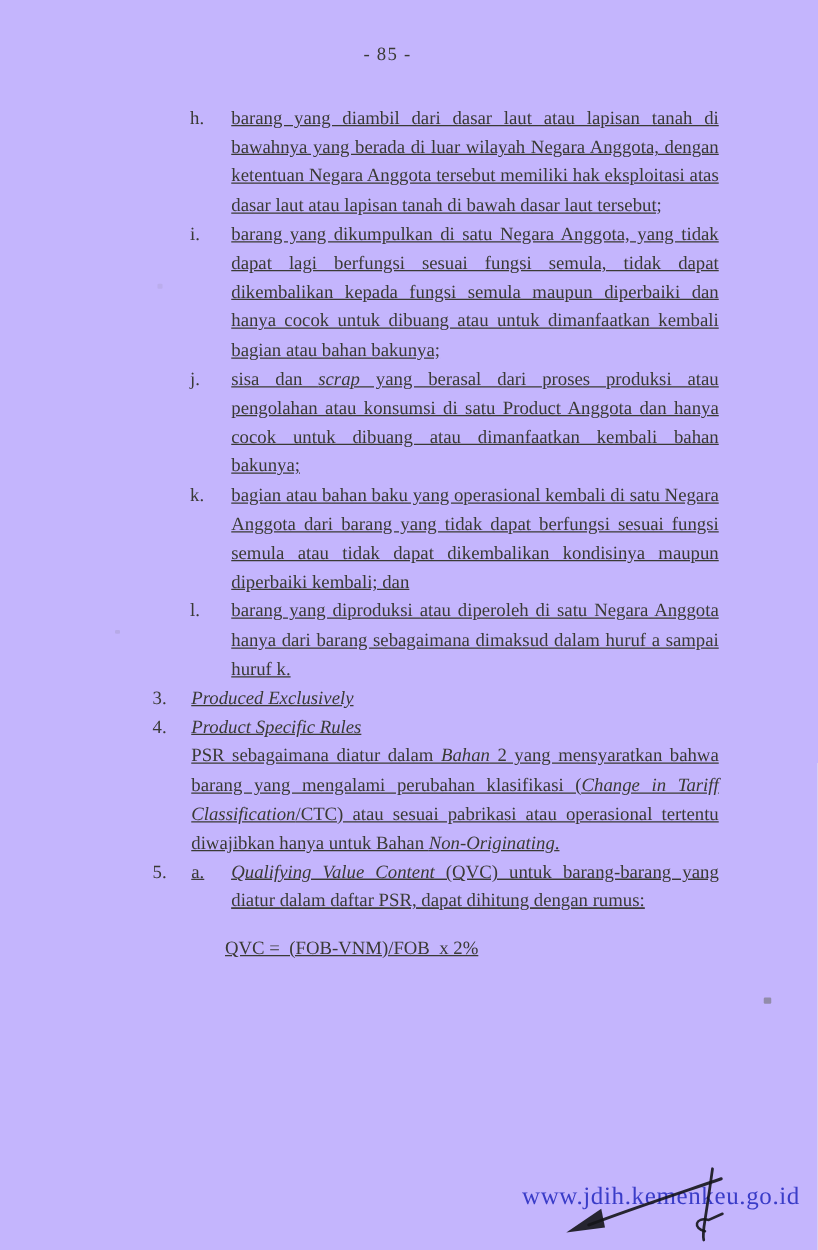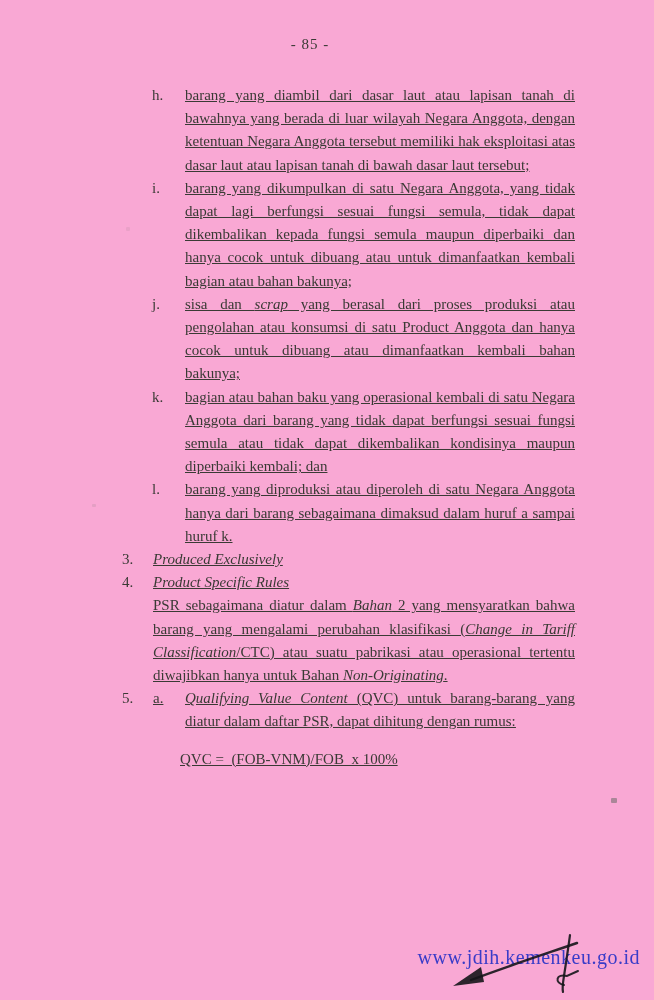--- a/index.html
+++ b/index.html
@@ -1,19 +1,19 @@
 <!DOCTYPE html>
 <html><head>
 <meta charset="utf-8">
 <style>
   html,body{margin:0;padding:0;background:#e8e8e8;}
   .page{
     position:relative;
     width:654px;height:1000px;
-    background:#f9a8d4;
+    background:#c4b5fd;
     font-family:"Liberation Serif","DejaVu Serif",serif;
     color:#3a3a35;
     overflow:hidden;
     margin:0 auto;
   }
   .pageno{
     position:absolute;top:36px;left:0;width:620px;
     text-align:center;
     font-size:15px;letter-spacing:1px;
   }
@@ -83,32 +83,32 @@
       <span class="marker">3.</span>
       <div class="text">
         <div class="heading"><em>Produced Exclusively</em></div>
       </div>
     </div>
 
     <div class="row numbered">
       <span class="marker">4.</span>
       <div class="text">
         <div class="heading"><em>Product Specific Rules</em></div>
-        <div><span>PSR sebagaimana diatur dalam </span><em>Bahan</em><span> 2 yang mensyaratkan bahwa barang yang mengalami perubahan klasifikasi (</span><em>Change in Tariff Classification</em><span>/CTC) atau suatu pabrikasi atau operasional tertentu diwajibkan hanya untuk Bahan </span><em>Non-Originating</em><span>.</span></div>
+        <div><span>PSR sebagaimana diatur dalam </span><em>Bahan</em><span> 2 yang mensyaratkan bahwa barang yang mengalami perubahan klasifikasi (</span><em>Change in Tariff Classification</em><span>/CTC) atau sesuai pabrikasi atau operasional tertentu diwajibkan hanya untuk Bahan </span><em>Non-Originating</em><span>.</span></div>
       </div>
     </div>
 
     <div class="row numbered">
       <span class="marker">5.</span>
       <div class="text">
         <div class="row sub">
           <span class="marker">a.</span>
           <div class="text"><em>Qualifying Value Content</em><span> (QVC) untuk barang-barang yang diatur dalam daftar PSR, dapat dihitung dengan rumus:</span></div>
         </div>
-        <div class="formula">QVC =  (FOB-VNM)/FOB  x 100%</div>
+        <div class="formula">QVC =  (FOB-VNM)/FOB  x 2%</div>
       </div>
     </div>
 
   </div>
 
   <a class="footer-url">www.jdih.kemenkeu.go.id</a>
 
   <svg class="signature" width="654" height="1000" viewBox="0 0 654 1000">
     <path d="M577,943 C548,953 505,967 471,980" fill="none" stroke="#15151a" stroke-width="2.4" stroke-linecap="round" opacity="0.9"></path>
     <polygon points="453,986 481,967 484,982" fill="#15151a" opacity="0.9"></polygon>

